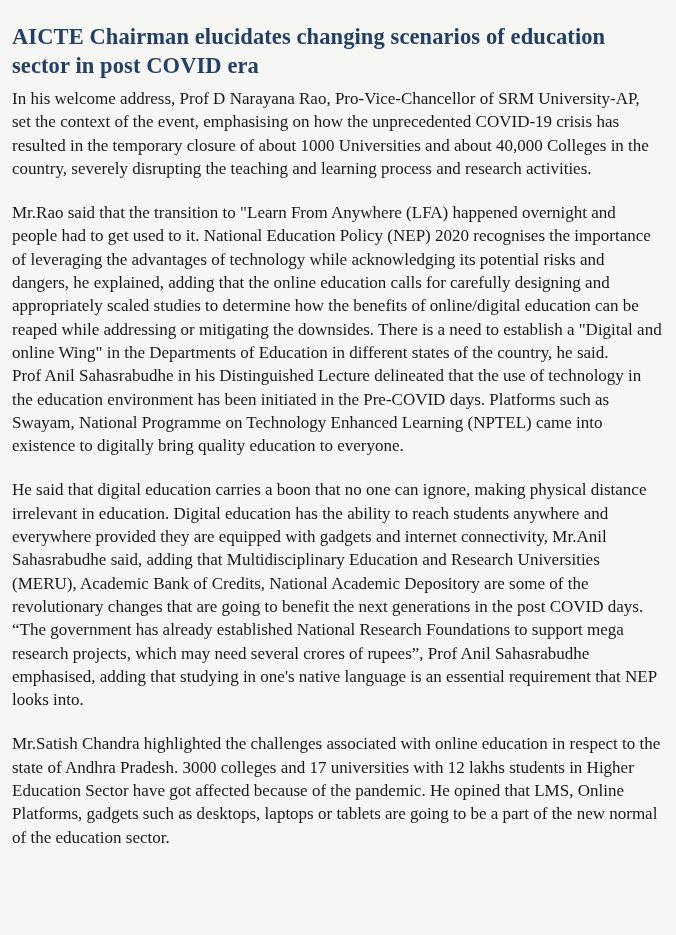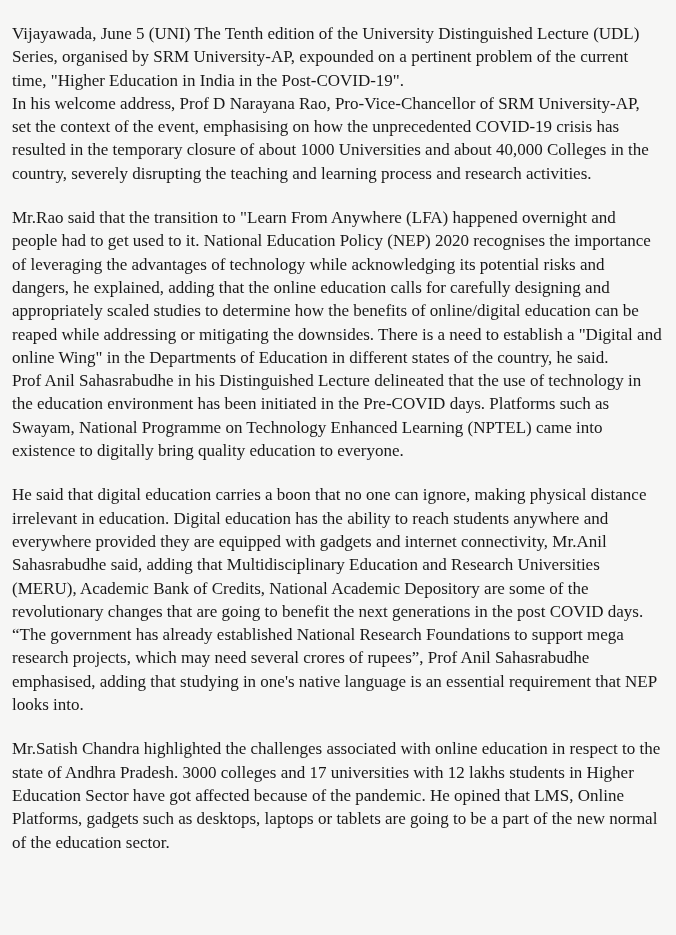--- a/index.html
+++ b/index.html
@@ -34,23 +34,23 @@
     margin: 0;
     font-size: 17px;
     line-height: 23.3px;
     color: #181818;
   }
 </style>
 </head>
 <body>
 
 <main class="page">
+  <h1 class="headline">AICTE Chairman elucidates changing scenarios of education sector in post COVID era</h1>
 
   <section class="group">
-    <p>Vijayawada, June 5 (UNI) The Tenth edition of the University Distinguished Lecture (UDL) Series, organised by SRM University-AP, expounded on a pertinent problem of the current time, "Higher Education in India in the Post-COVID-19".</p>
     <p>In his welcome address, Prof D Narayana Rao, Pro-Vice-Chancellor of SRM University-AP, set the context of the event, emphasising on how the unprecedented COVID-19 crisis has resulted in the temporary closure of about 1000 Universities and about 40,000 Colleges in the country, severely disrupting the teaching and learning process and research activities.</p>
   </section>
 
   <section class="group">
     <p>Mr.Rao said that the transition to "Learn From Anywhere (LFA) happened overnight and people had to get used to it. National Education Policy (NEP) 2020 recognises the importance of leveraging the advantages of technology while acknowledging its potential risks and dangers, he explained, adding that the online education calls for carefully designing and appropriately scaled studies to determine how the benefits of online/digital education can be reaped while addressing or mitigating the downsides. There is a need to establish a "Digital and online Wing" in the Departments of Education in different states of the country, he said.</p>
     <p>Prof Anil Sahasrabudhe in his Distinguished Lecture delineated that the use of technology in the education environment has been initiated in the Pre-COVID days. Platforms such as Swayam, National Programme on Technology Enhanced Learning (NPTEL) came into existence to digitally bring quality education to everyone.</p>
   </section>
 
   <section class="group">
     <p>He said that digital education carries a boon that no one can ignore, making physical distance irrelevant in education. Digital education has the ability to reach students anywhere and everywhere provided they are equipped with gadgets and internet connectivity, Mr.Anil Sahasrabudhe said, adding that Multidisciplinary Education and Research Universities (MERU), Academic Bank of Credits, National Academic Depository are some of the revolutionary changes that are going to benefit the next generations in the post COVID days.</p>

